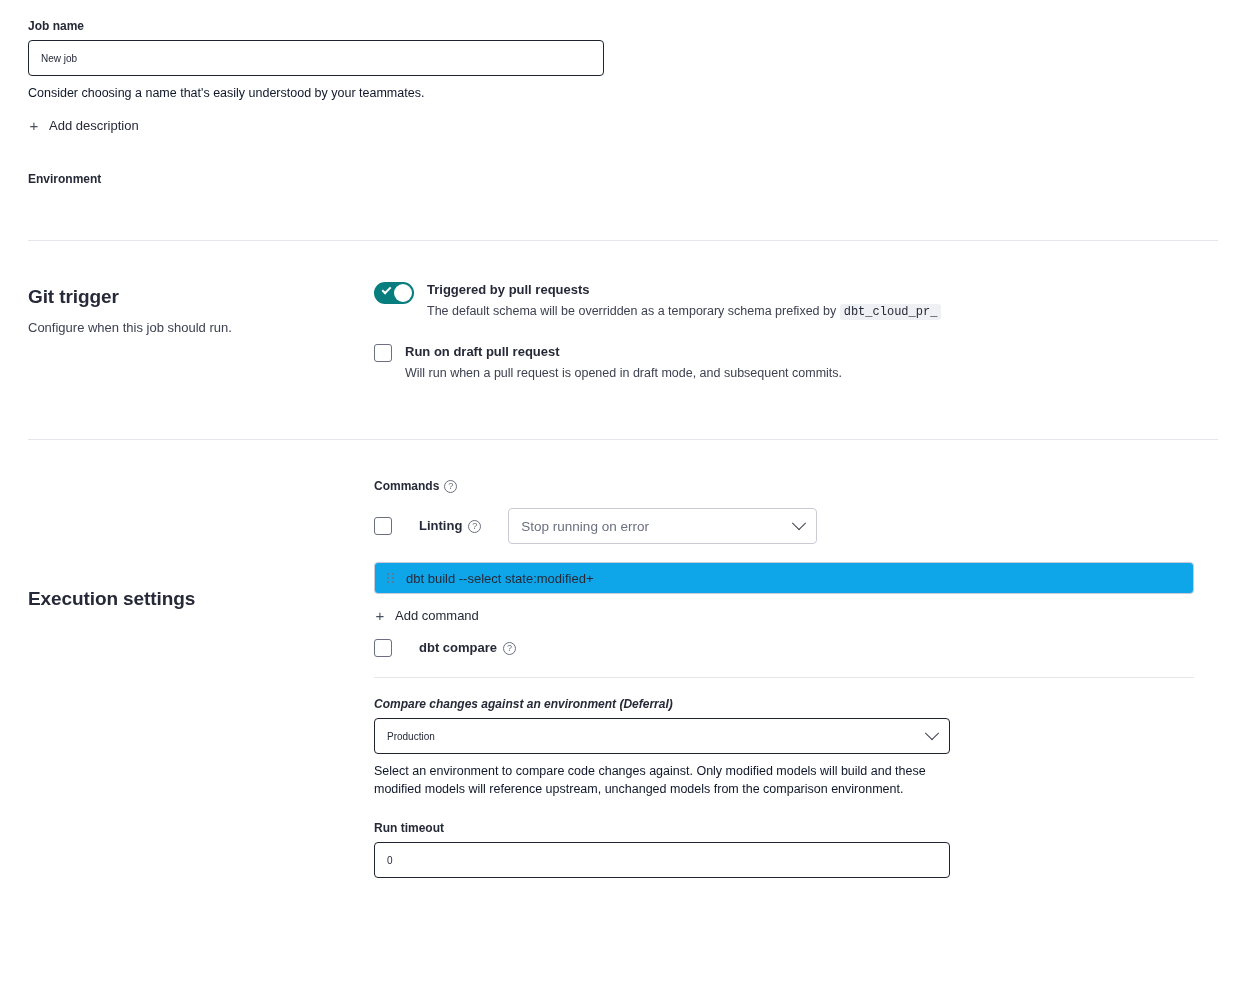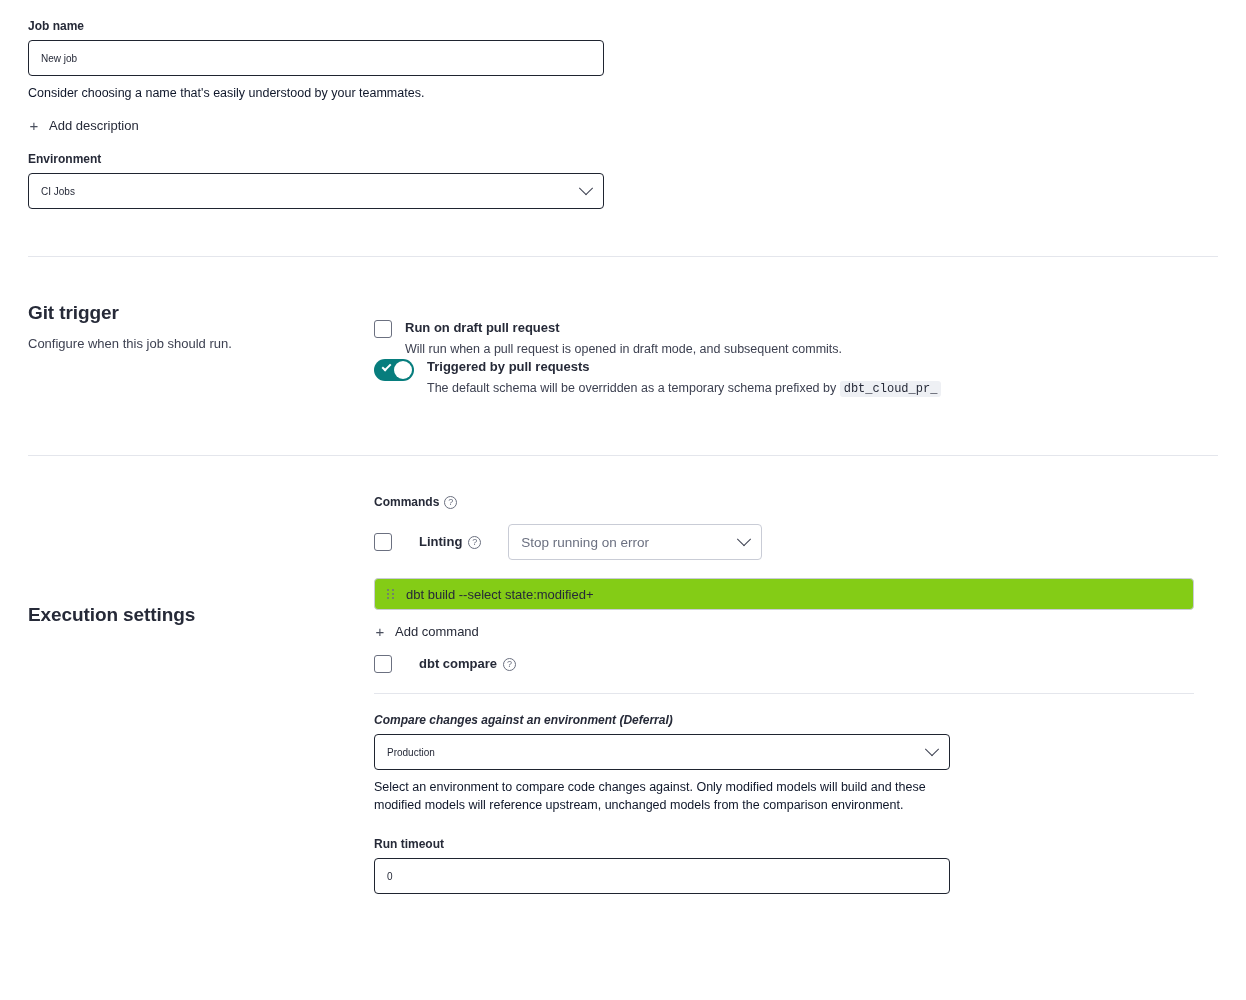--- a/index.html
+++ b/index.html
@@ -205,21 +205,21 @@
   .trigger-text { padding-top: 0px; }
 
   
   .lint-row {
     display: flex;
     align-items: center;
     gap: 27px;
     margin-top: 14px;
   }
   .lint-select {
-    width: 254px;
+    width: 309px;
     height: 36px;
     border: 1px solid #c9ccd6;
     border-radius: 4px;
     display: flex;
     align-items: center;
     justify-content: space-between;
     padding: 0 12px;
     font-size: 13.5px;
     color: #6b7080;
     background: #fff;
@@ -228,21 +228,21 @@
     margin-top: 18px;
     height: 32px;
     border: 1px solid #c9ccd6;
     border-radius: 4px;
     display: flex;
     align-items: center;
     gap: 12px;
     padding: 0 12px;
     font-size: 13px;
     width: 820px;
-    background: #84cc16;
+    background: #0ea5e9;
   }
   .drag-dots {
     display: grid;
     grid-template-columns: 2px 2px;
     grid-gap: 2px 3px;
     flex: 0 0 auto;
   }
   .drag-dots i {
     width: 2px; height: 2px; background: #6b7080; border-radius: 50%;
     display: block;
@@ -269,62 +269,58 @@
       <div class="input-box">
         <span>New job</span>
       </div>
       <div class="help-text">Consider choosing a name that's easily understood by your teammates.</div>
 
       <div class="link-action">
         <span class="plus-glyph">+</span>
         <span>Add description</span>
       </div>
 
-      <div class="field-label" style="margin-top:16px;">
+      <div class="field-label" style="margin-top:36px;">
         <span>Environment</span>
-      </div>
-      <div class="input-box select">
-        <span>CI Jobs</span>
-        <span class="chev"></span>
       </div>
 
     </div>
   </div>
 
   <div class="divider" style="margin-top:47px;"></div>
 
   <div class="section" style="padding-top:36px;">
     <div class="section-left">
       <h2 class="section-title">Git trigger</h2>
       <div class="section-subtitle">Configure when this job should run.</div>
     </div>
     <div class="section-right" id="git-trigger-block">
-
-      <div class="trigger-row" style="margin-top:22px;">
-        <div class="checkbox" style="margin-top:1px;"></div>
-        <div class="trigger-text">
-          <div class="strong-label">Run on draft pull request</div>
-          <div class="sub-note">Will run when a pull request is opened in draft mode, and subsequent commits.</div>
-        </div>
-      </div>
 
       <div class="trigger-row">
         <div class="toggle">
           <span class="check"></span>
           <span class="knob"></span>
         </div>
         <div class="trigger-text">
           <div class="strong-label">Triggered by pull requests</div>
           <div class="sub-note">
             <span>The default schema will be overridden as a temporary schema prefixed by</span>
             <span class="code-chip">dbt_cloud_pr_</span>
           </div>
         </div>
       </div>
 
+      <div class="trigger-row" style="margin-top:22px;">
+        <div class="checkbox" style="margin-top:1px;"></div>
+        <div class="trigger-text">
+          <div class="strong-label">Run on draft pull request</div>
+          <div class="sub-note">Will run when a pull request is opened in draft mode, and subsequent commits.</div>
+        </div>
+      </div>
+
     </div>
   </div>
 
   <div class="divider" style="margin-top:57px;"></div>
 
   <div class="section" style="padding-top:36px;">
     <div class="section-left">
       <h2 class="section-title" style="margin-top:103px;">Execution settings</h2>
     </div>
     <div class="section-right exec-right">

